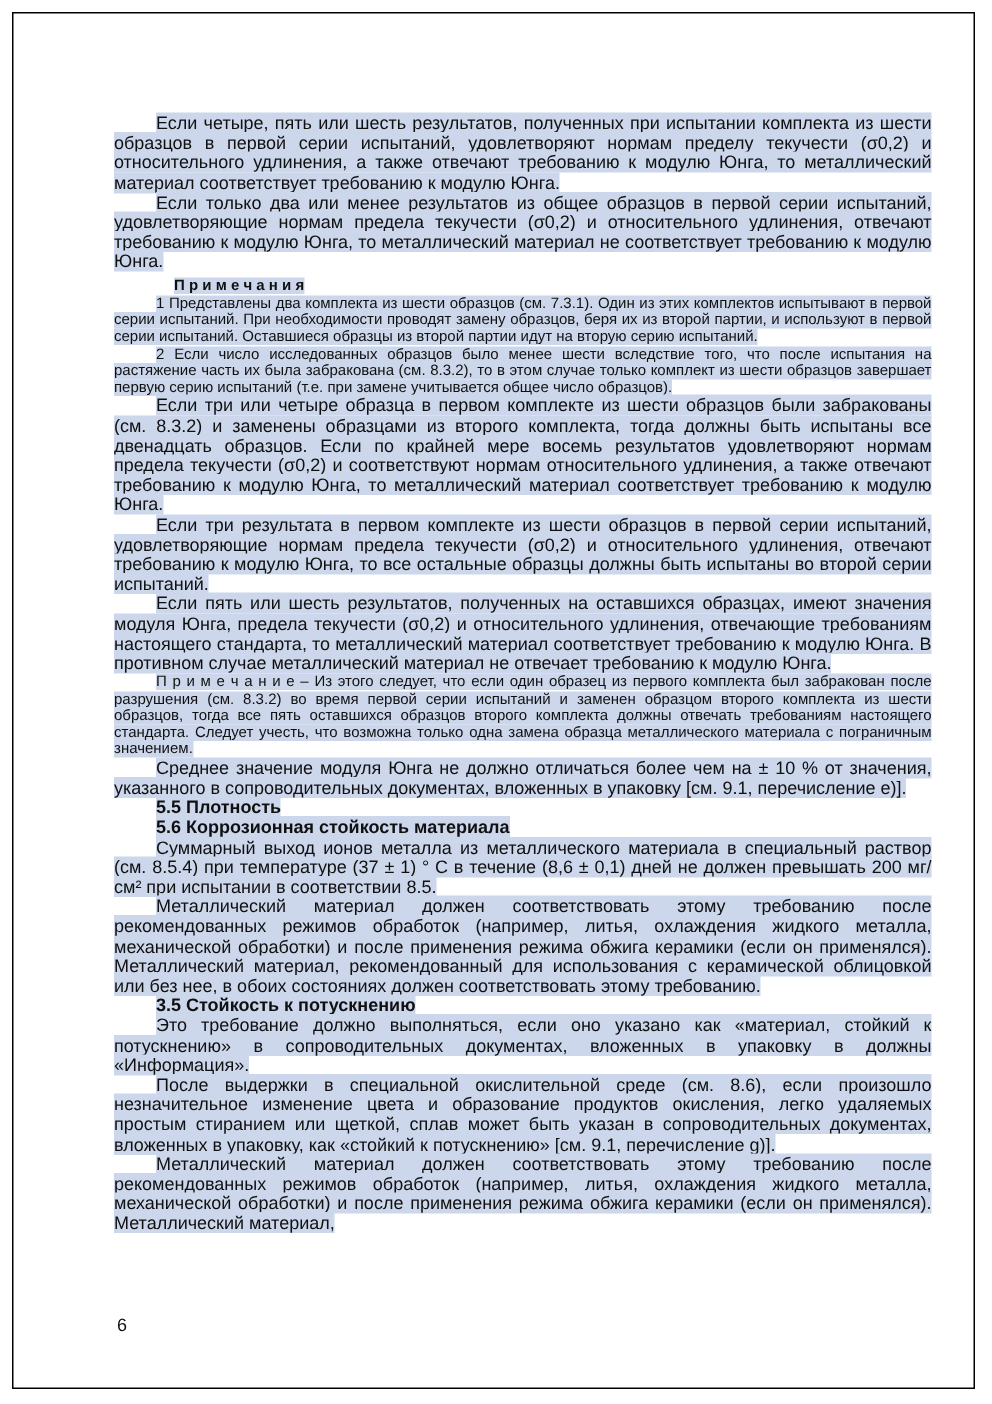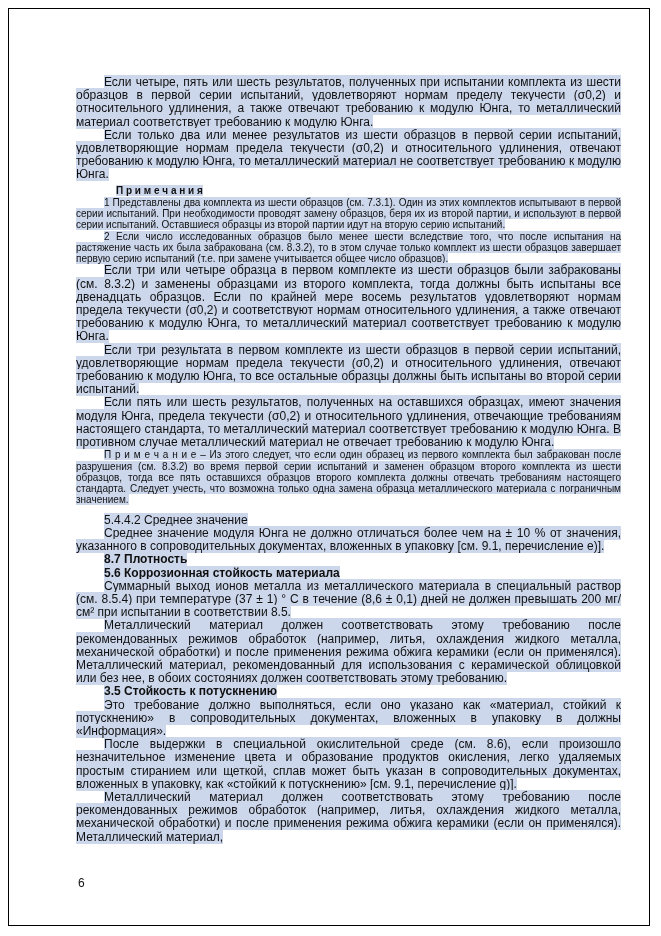--- a/index.html
+++ b/index.html
@@ -63,41 +63,40 @@
 </head>
 <body>
 
 <div class="page-frame"></div>
 
 <div class="content">
 
 
   <p class="b"><span class="hl">Если четыре, пять или шесть результатов, полученных при испытании комплекта из шести образцов в первой серии испытаний, удовлетворяют нормам пределу текучести (σ0,2) и относительного удлинения, а также отвечают требованию к модулю Юнга, то металлический материал соответствует требованию к модулю Юнга.</span></p>
 
-  <p class="b"><span class="hl">Если только два или менее результатов из шести образцов в первой серии испытаний, удовлетворяющие нормам предела текучести (σ0,2) и относительного удлинения, отвечают требованию к модулю Юнга, то металлический материал не соответствует требованию к модулю Юнга.</span></p>
+  <p class="b"><span class="hl">Если только два или менее результатов из общее образцов в первой серии испытаний, удовлетворяющие нормам предела текучести (σ0,2) и относительного удлинения, отвечают требованию к модулю Юнга, то металлический материал не соответствует требованию к модулю Юнга.</span></p>
 
   <p class="nh mt3"><span class="hl">П р и м е ч а н и я</span></p>
 
   <p class="n"><span class="hl">1 Представлены два комплекта из шести образцов (см. 7.3.1). Один из этих комплектов испытывают в первой серии испытаний. При необходимости проводят замену образцов, беря их из второй партии, и используют в первой серии испытаний. Оставшиеся образцы из второй партии идут на вторую серию испытаний.</span></p>
 
   <p class="n"><span class="hl">2 Если число исследованных образцов было менее шести вследствие того, что после испытания на растяжение часть их была забракована (см. 8.3.2), то в этом случае только комплект из шести образцов завершает первую серию испытаний (т.е. при замене учитывается общее число образцов).</span></p>
 
   <p class="b mt10"><span class="hl">Если три или четыре образца в первом комплекте из шести образцов были забракованы (см. 8.3.2) и заменены образцами из второго комплекта, тогда должны быть испытаны все двенадцать образцов. Если по крайней мере восемь результатов удовлетворяют нормам предела текучести (σ0,2) и соответствуют нормам относительного удлинения, а также отвечают требованию к модулю Юнга, то металлический материал соответствует требованию к модулю Юнга.</span></p>
 
   <p class="b"><span class="hl">Если три результата в первом комплекте из шести образцов в первой серии испытаний, удовлетворяющие нормам предела текучести (σ0,2) и относительного удлинения, отвечают требованию к модулю Юнга, то все остальные образцы должны быть испытаны во второй серии испытаний.</span></p>
 
   <p class="b"><span class="hl">Если пять или шесть результатов, полученных на оставшихся образцах, имеют значения модуля Юнга, предела текучести (σ0,2) и относительного удлинения, отвечающие требованиям настоящего стандарта, то металлический материал соответствует требованию к модулю Юнга. В противном случае металлический материал не отвечает требованию к модулю Юнга.</span></p>
 
   <p class="n"><span class="hl">П р и м е ч а н и е – Из этого следует, что если один образец из первого комплекта был забракован после разрушения (см. 8.3.2) во время первой серии испытаний и заменен образцом второго комплекта из шести образцов, тогда все пять оставшихся образцов второго комплекта должны отвечать требованиям настоящего стандарта. Следует учесть, что возможна только одна замена образца металлического материала с пограничным значением.</span></p>
 
-  <p class="b mt8"><span class="hl">5.4.4.2 Среднее значение</span></p>
 
   <p class="b"><span class="hl">Среднее значение модуля Юнга не должно отличаться более чем на ± 10 % от значения, указанного в сопроводительных документах, вложенных в упаковку [см. 9.1, перечисление e)].</span></p>
 
-  <p class="b bold"><span class="hl">8.7 Плотность</span></p>
+  <p class="b bold"><span class="hl">5.5 Плотность</span></p>
 
 
   <p class="b bold"><span class="hl">5.6 Коррозионная стойкость материала</span></p>
 
   <p class="b"><span class="hl">Суммарный выход ионов металла из металлического материала в специальный раствор (см. 8.5.4) при температуре (37 ± 1) ° С в течение (8,6 ± 0,1) дней не должен превышать 200 мг/см² при испытании в соответствии 8.5.</span></p>
 
   <p class="b"><span class="hl">Металлический материал должен соответствовать этому требованию после рекомендованных режимов обработок (например, литья, охлаждения жидкого металла, механической обработки) и после применения режима обжига керамики (если он применялся). Металлический материал, рекомендованный для использования с керамической облицовкой или без нее, в обоих состояниях должен соответствовать этому требованию.</span></p>
 
   <p class="b bold"><span class="hl">3.5 Стойкость к потускнению</span></p>
 

